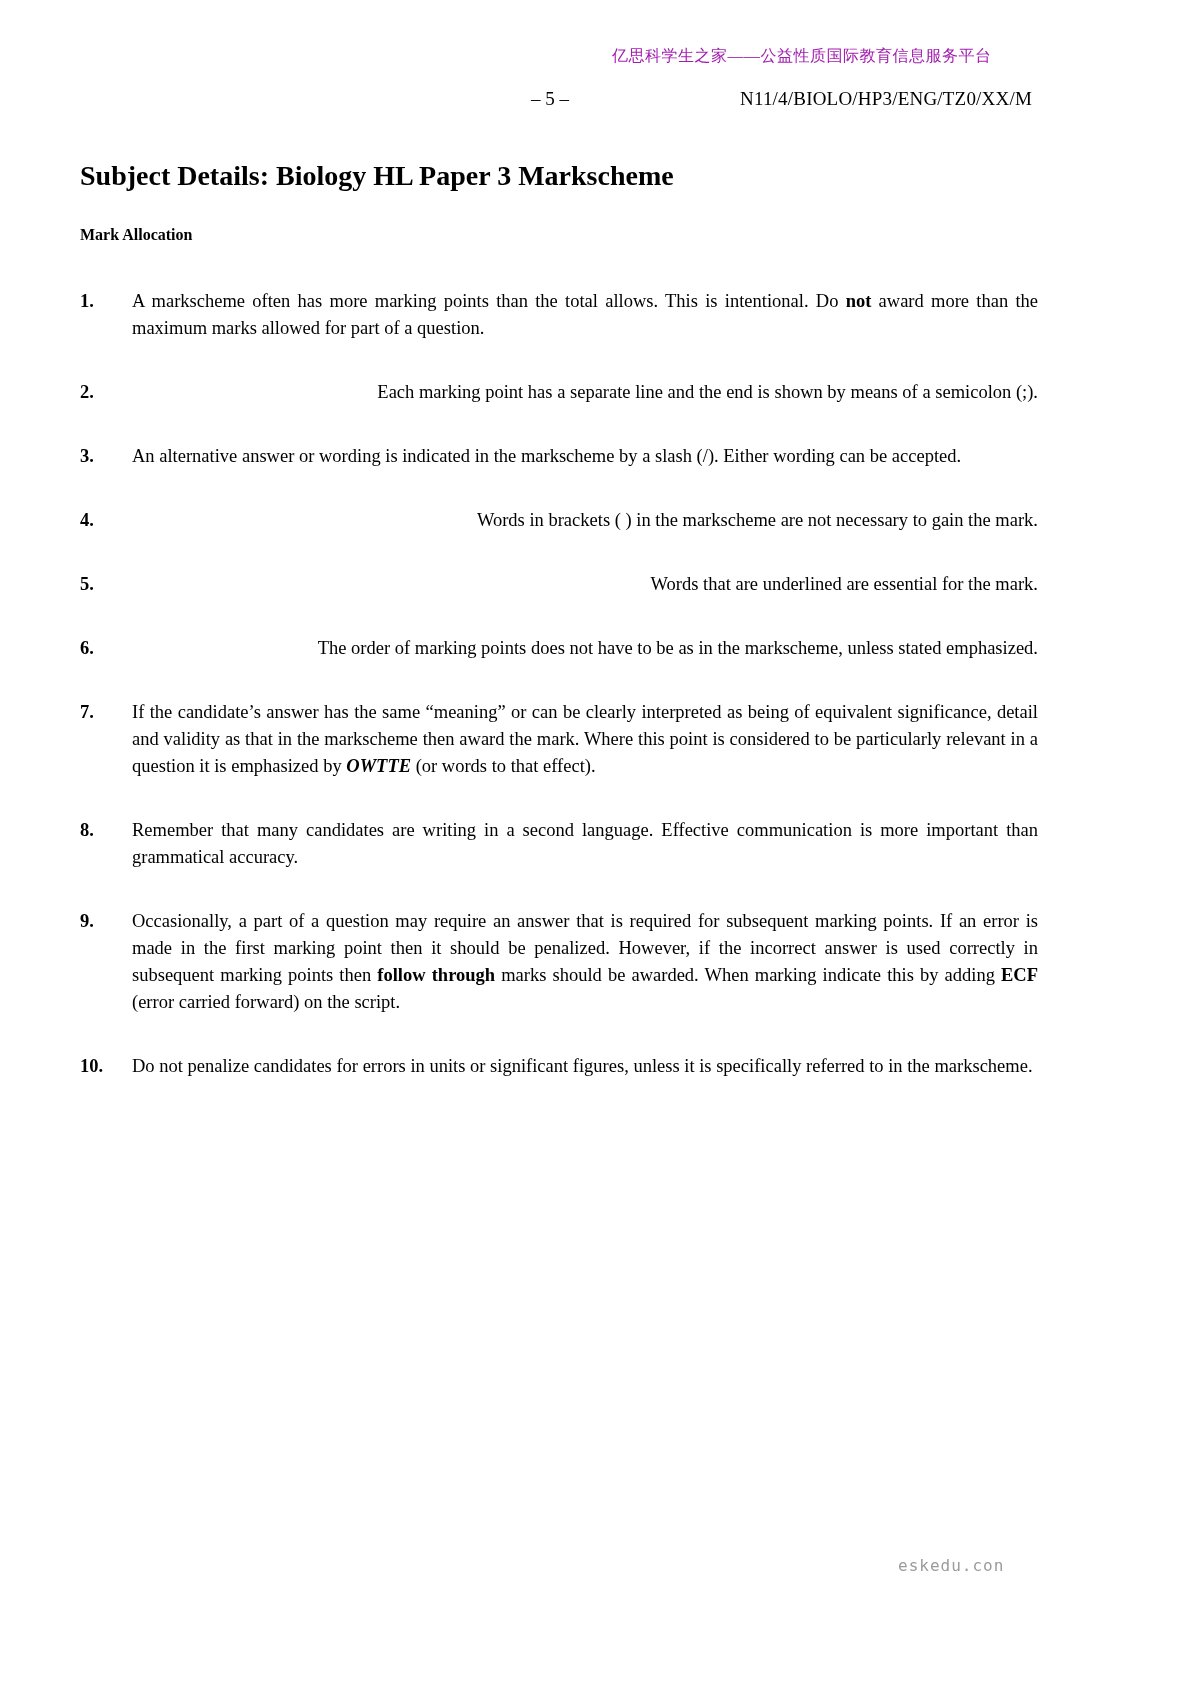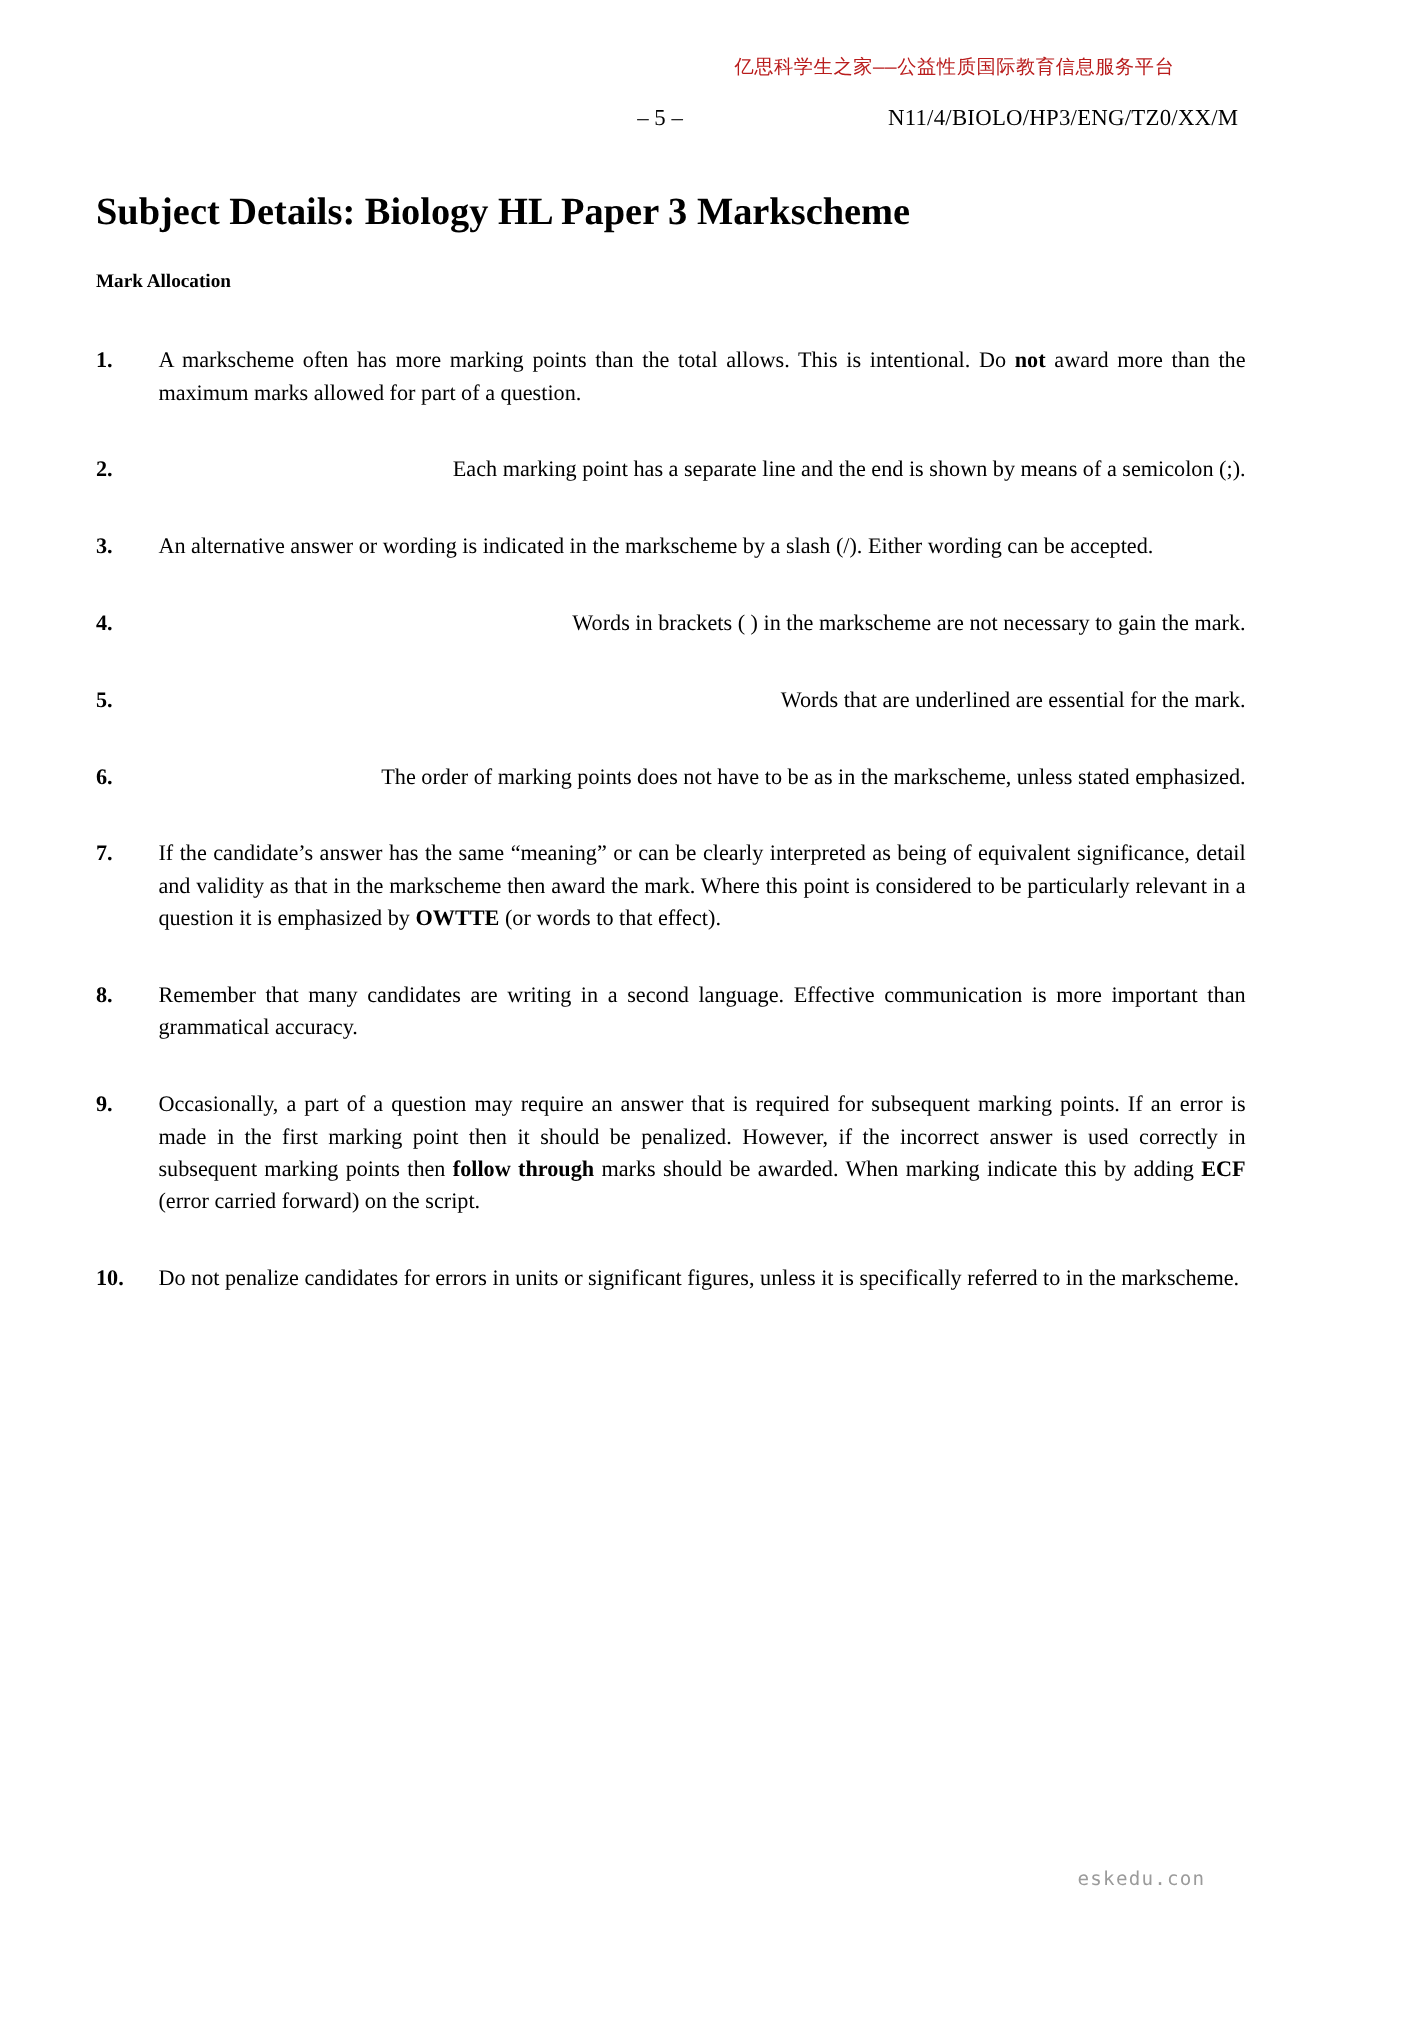--- a/index.html
+++ b/index.html
@@ -7,56 +7,56 @@
   body {
     width: 1190px; height: 1684px;
     background: #ffffff;
     color: #000000;
     font-family: "Liberation Serif", serif;
   }
   .page { position: relative; width: 1190px; height: 1684px; overflow: hidden; }
 
   .watermark-cn {
     position: absolute; top: 46px; left: 612px; width: 380px;
-    font-family: Liberation Mono, monospace;
-    font-size: 16px; color: #b91c1c; letter-spacing: 0.5px;
+    font-family: Liberation Serif, serif;
+    font-size: 16px; color: #a21caf; letter-spacing: 0.5px;
     white-space: nowrap;
   }
   .page-num {
     position: absolute; top: 88px; left: 531px;
     font-size: 19px;
   }
   .paper-code {
     position: absolute; top: 88px; right: 158px;
     font-size: 19px; letter-spacing: 0.2px;
   }
 
   .content { position: absolute; left: 80px; top: 158px; width: 958px; }
 
   .doc-title {
-    margin: 0; font-size: 32px; line-height: 36px; font-weight: bold;
+    margin: 0; font-size: 28px; line-height: 36px; font-weight: bold;
   }
   .section-heading {
     margin: 28px 0 0 0; font-size: 16px; line-height: 26px; font-weight: bold;
   }
   .intro {
     margin-top: 22px; font-size: 18.5px; line-height: 27px;
   }
 
   .rules-list { margin-top: 40px; }
   .rule-item {
     display: flex; margin-bottom: 37px;
     font-size: 18.5px; line-height: 27px;
   }
   .rule-num { width: 52px; flex-shrink: 0; font-weight: bold; }
   .rule-body { flex: 1; text-align: right; }
   .rule-body.justify { text-align: justify; text-align-last: left; }
 
   .b { font-weight: bold; }
-  .i { }
+  .i { font-style: italic; }
   .u { }
 
   .footer-watermark {
     position: absolute; top: 1556px; left: 898px;
     font-family: "DejaVu Sans Mono", monospace;
     font-size: 16px; color: #9b9b9b; letter-spacing: 1px;
   }
 </style>
 </head>
 <body>

